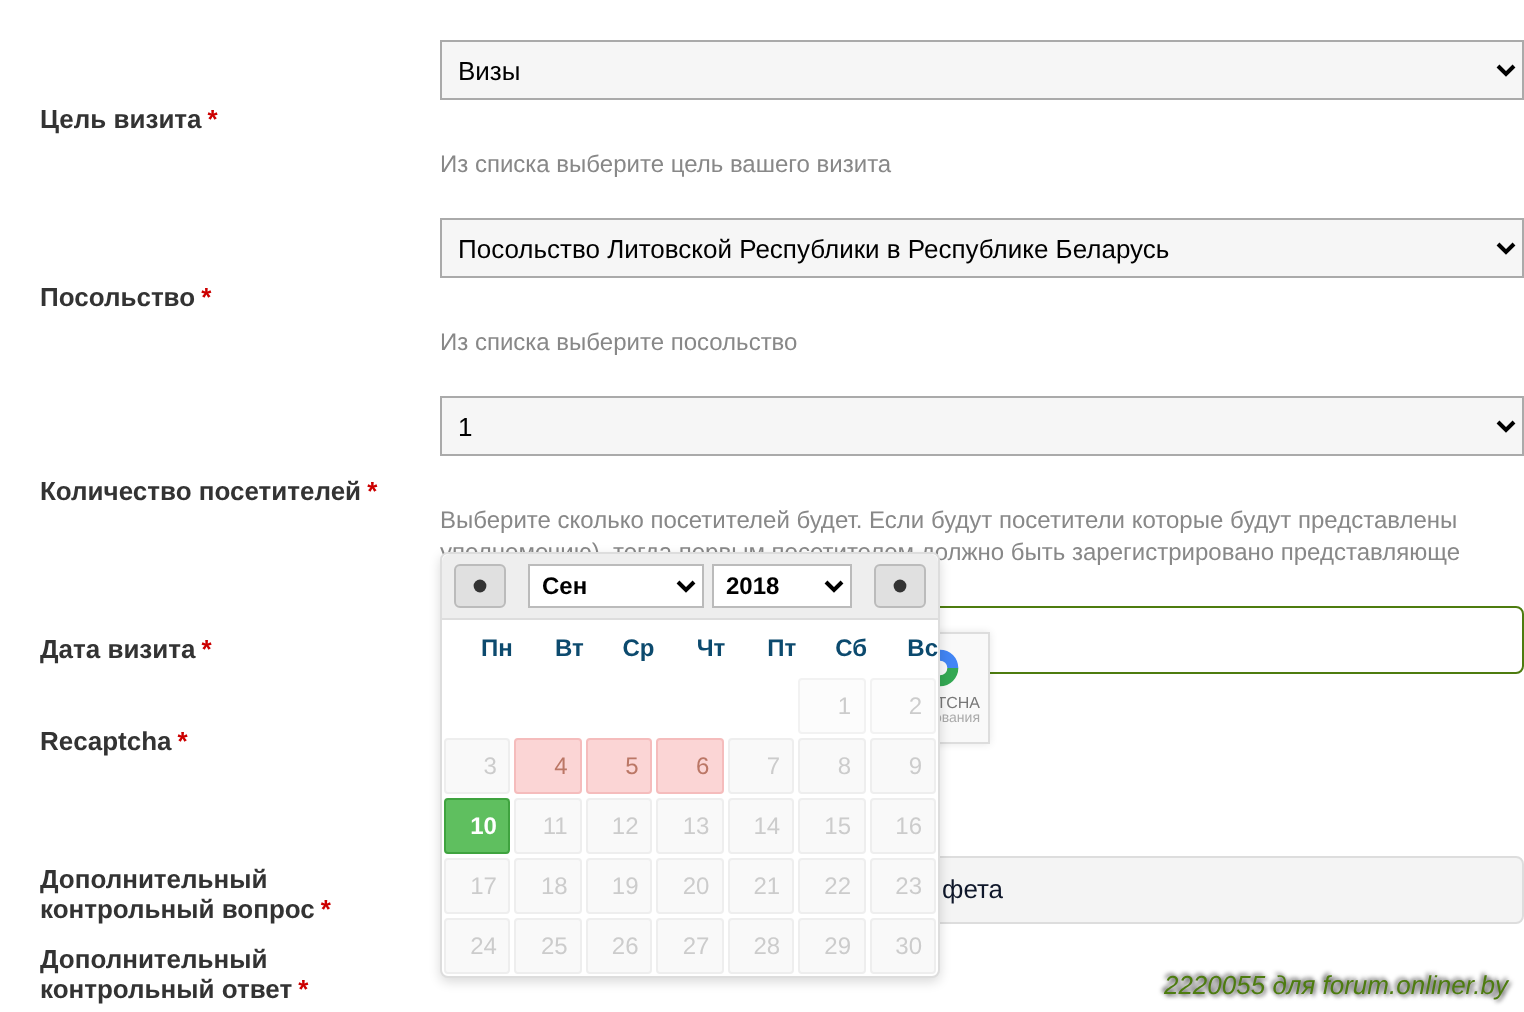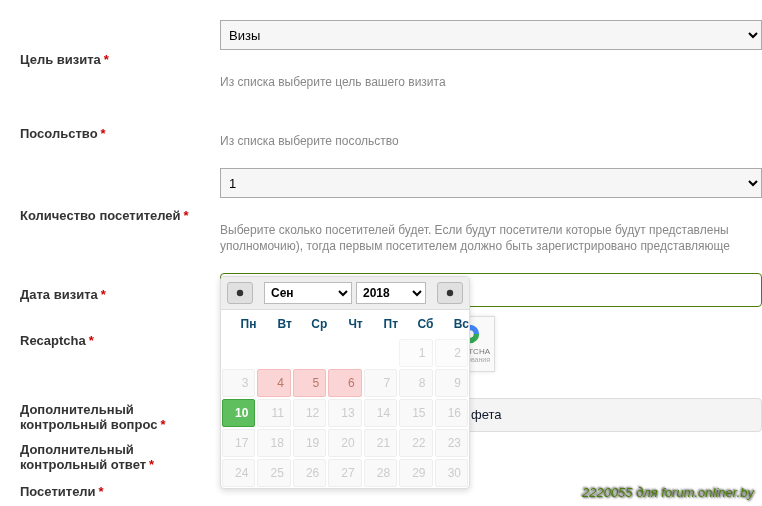--- a/index.html
+++ b/index.html
@@ -189,20 +189,21 @@
   <div class="label-col"><span>Цель визита</span><span class="req">*</span></div>
   <div class="field-col">
     <select><option>Визы</option></select>
     <div class="hint">Из списка выберите цель вашего визита</div>
   </div>
 </div>
 
 <div class="form-row">
   <div class="label-col"><span>Посольство</span><span class="req">*</span></div>
   <div class="field-col">
+    <select><option>Посольство Литовской Республики в Республике Беларусь</option></select>
     <div class="hint">Из списка выберите посольство</div>
   </div>
 </div>
 
 <div class="form-row">
   <div class="label-col"><span>Количество посетителей</span><span class="req">*</span></div>
   <div class="field-col">
     <select><option>1</option></select>
     <div class="hint" style="white-space:normal">Выберите сколько посетителей будет. Если будут посетители которые будут представлены уполномочию), тогда первым посетителем должно быть зарегистрировано представляюще</div>
   </div>

